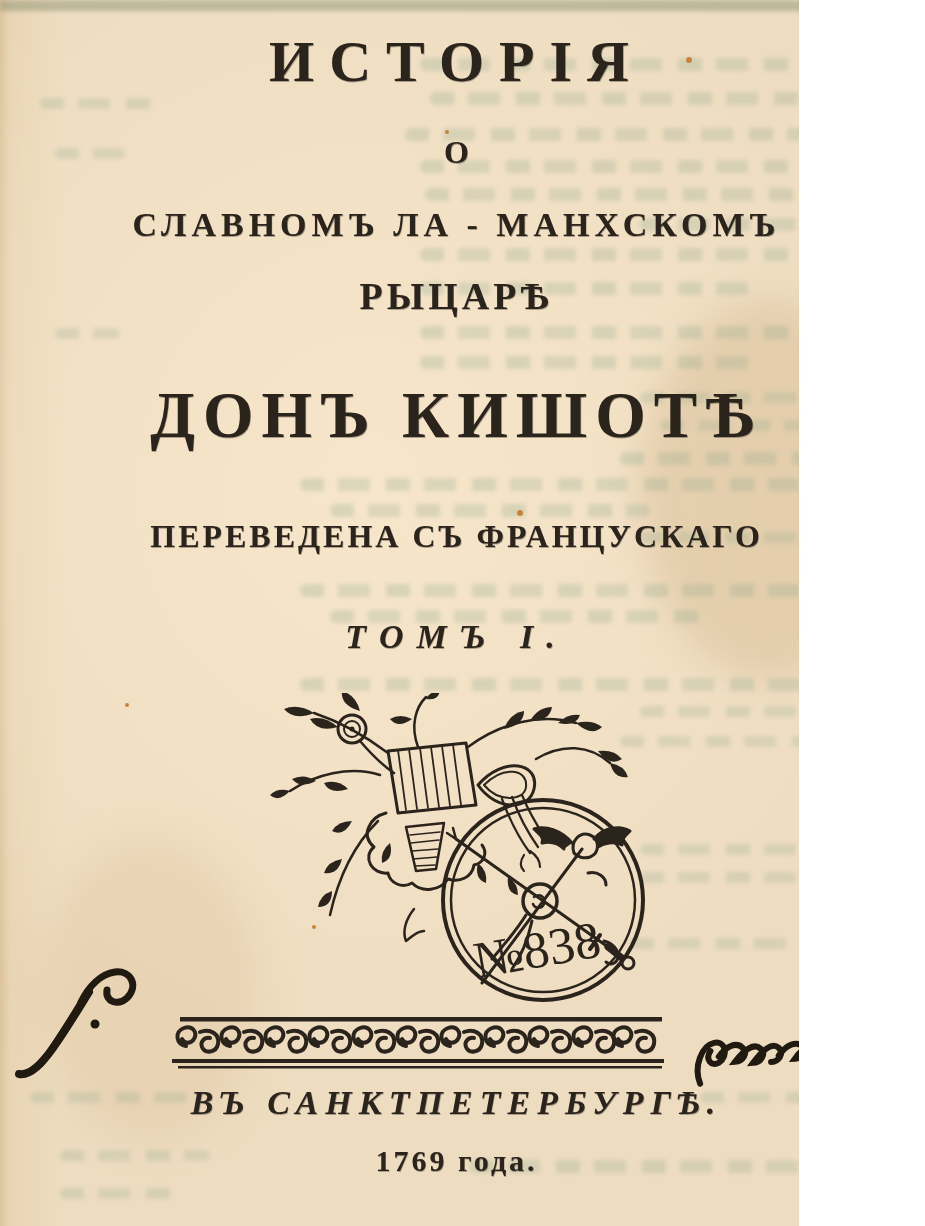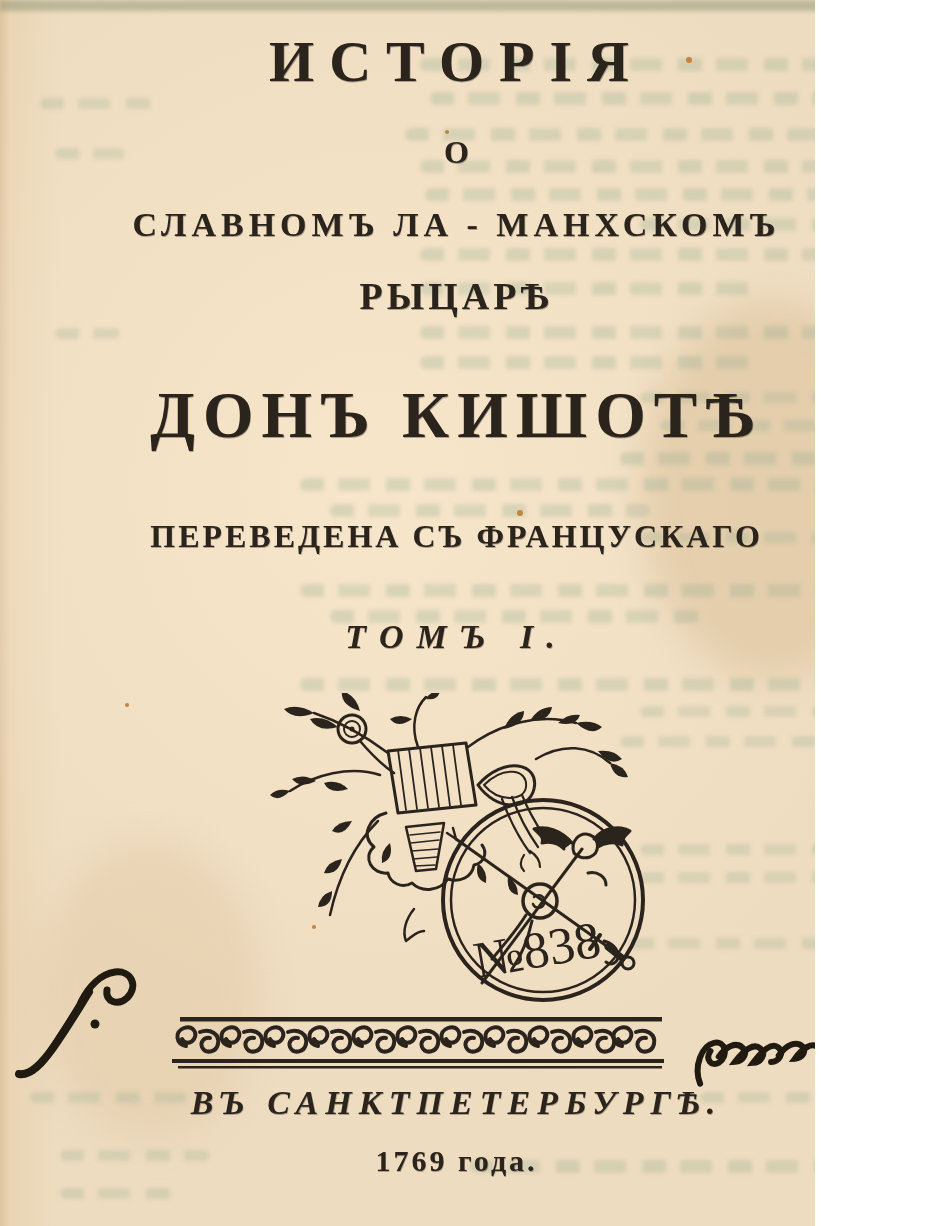--- a/index.html
+++ b/index.html
@@ -7,21 +7,20 @@
     width: 925px; height: 1226px;
     font-family: "Liberation Serif", "DejaVu Serif", serif;
     overflow: hidden;
   }
   .page {
     position: relative; width: 799px; height: 1226px; overflow: hidden;
     background:
       radial-gradient(120% 85% at 46% 40%, rgba(250,233,206,0.75) 0%, rgba(250,233,206,0) 60%),
       linear-gradient(90deg, #dcc49e 0px, #e9d5b4 10px, #eedcc0 60px, #eedcc0 860px, #ecd8b8 925px),
       #eedcc0;
-    padding-left: 16px;
   }
   .topstrip {
     position: absolute; left: 0; top: 0; width: 925px; height: 11px;
     background: rgba(110,125,95,0.38); filter: blur(2px);
   }
   .stain {
     position: absolute; border-radius: 50%; filter: blur(18px);
     background: rgba(216,190,150,0.5);
   }
   

